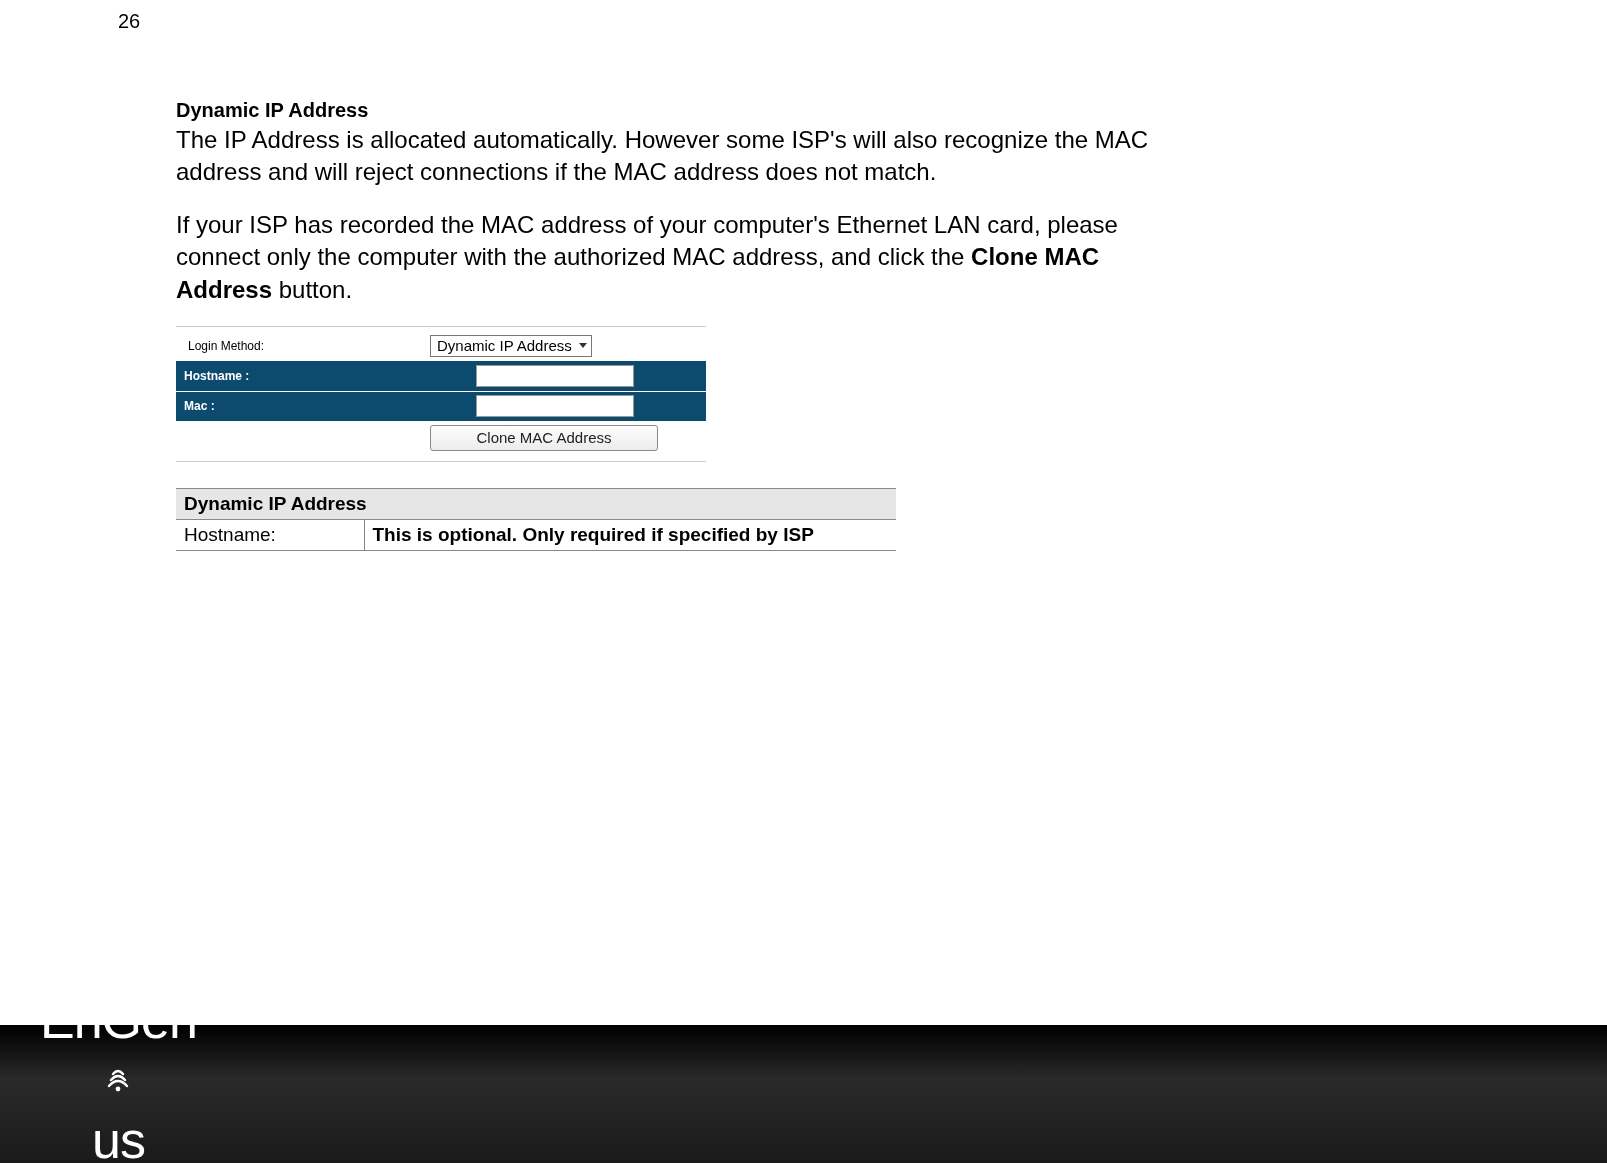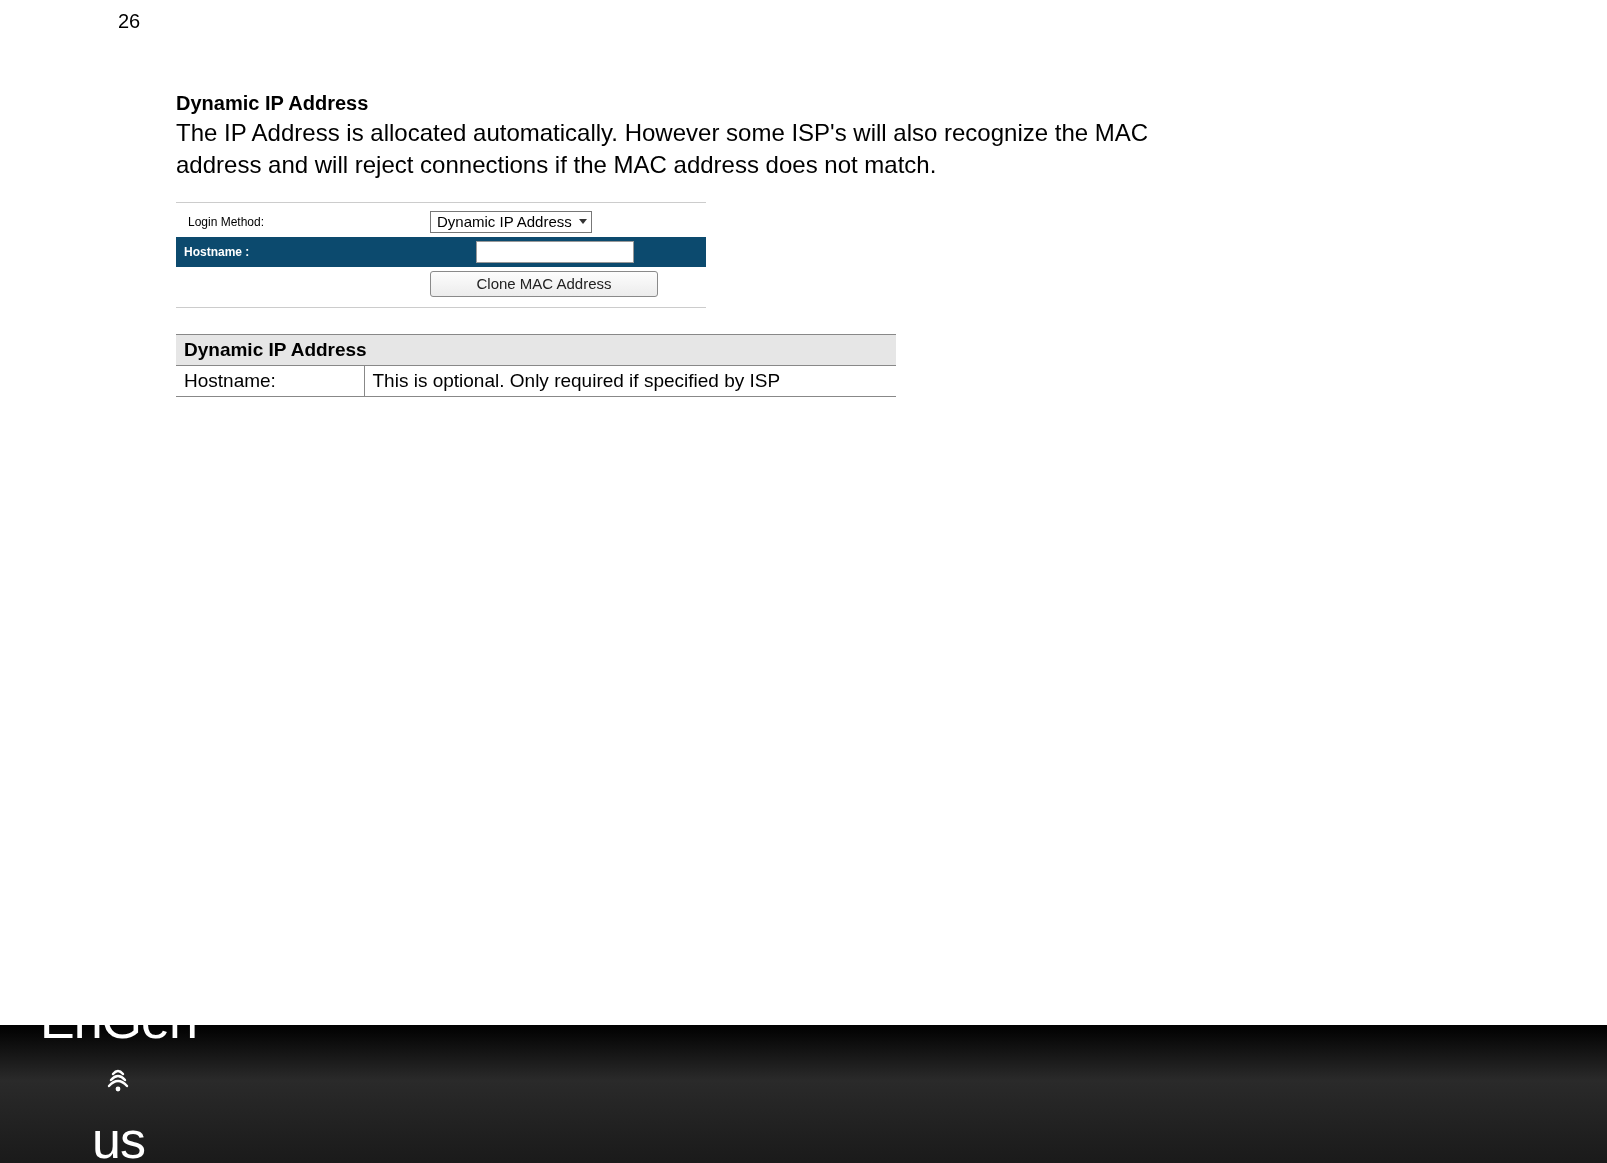--- a/index.html
+++ b/index.html
@@ -1,66 +1,75 @@
 <!DOCTYPE html>
 <html><head>
 <meta charset="utf-8">
 <style>
   * { box-sizing: border-box; margin: 0; padding: 0; }
   html, body { width: 1607px; height: 1163px; font-family: Arial, Helvetica, sans-serif; background: #fff; color: #000; }
   .page { position: relative; width: 1607px; height: 1163px; }
   .page-number { position: absolute; top: 10px; left: 118px; font-size: 20px; }
-  .content { position: absolute; top: 92px; left: 176px; width: 1000px; }
+  .content { position: absolute; top: 99px; left: 176px; width: 1000px; }
   .heading { font-weight: bold; font-size: 20px; margin-bottom: 2px; }
   .para { font-size: 24px; line-height: 1.35; margin-bottom: 20px; }
   .inline-bold { font-weight: bold; }
   .form-panel { width: 530px; margin-top: 6px; margin-bottom: 26px; padding: 4px 0 10px 0; border-top: 1px solid #ccc; border-bottom: 1px solid #ccc; }
   .form-row { display: flex; align-items: center; height: 30px; }
   .form-row.label-dark { background: #0c4a6e; color: #fff; gap: 46px; }
   .form-row.label-dark.sep { border-top: 1px solid #fff; }
   .form-label { width: 250px; padding: 3px 8px; font-size: 12px; font-weight: bold; font-family: Verdana, Arial, sans-serif; }
   .form-label.plain { background: #fff; color: #000; font-weight: normal; padding-left: 12px; }
   .form-control-cell { flex: 1; padding-left: 4px; }
   .select-mimic { display: inline-flex; align-items: center; justify-content: space-between; background: #fff; border: 1px solid #777; height: 22px; width: 162px; padding: 0 4px 0 6px; font-size: 15px; }
   .caret-down { width: 0; height: 0; border-left: 4px solid transparent; border-right: 4px solid transparent; border-top: 5px solid #333; }
   .text-input { border: 1px solid #999; background: #fff; height: 22px; width: 158px; font-size: 14px; padding: 0 4px; }
   .button-row { padding-left: 254px; padding-top: 4px; }
   .clone-btn { display: inline-flex; align-items: center; justify-content: center; background: linear-gradient(#fdfdfd, #ececec); border: 1px solid #8a8a8a; border-radius: 3px; height: 26px; width: 228px; font-size: 15px; color: #222; cursor: pointer; }
   .info-table { border-collapse: collapse; width: 720px; font-size: 19px; }
   .info-table th { text-align: left; background: #e6e6e6; border: 1px solid #888; border-left: none; border-right: none; padding: 4px 8px; font-weight: bold; }
-  .info-table td { border: 1px solid #888; border-left: none; border-right: none; padding: 4px 8px; vertical-align: top; }
+  .info-table td { border: 1px solid #888; border-left: none; border-right: none; padding: 4px 8px; vertical-align: top; font-weight: bold; }
   .info-table td.key { width: 188px; font-weight: normal; border-right: 1px solid #888; margin-top: 16px; }
   .footer-bar { position: absolute; bottom: 0; left: 0; width: 100%; height: 138px; background: linear-gradient(#000000, #2a2a2a 40%, #1a1a1a); display: flex; align-items: center; padding-left: 40px; }
   .logo { color: #fff; font-size: 52px; font-weight: 500; letter-spacing: -1px; display: flex; align-items: center; font-family: "Trebuchet MS", Arial, sans-serif; flex-direction: column; }
   .logo .wave { display: inline-block; transform: translateY(-6px); margin: 0 -3px; }
   .logo .wave svg { width: 26px; height: 36px; }
   .logo sup { font-size: 24px; margin-left: 4px; vertical-align: super; }
 </style>
 </head>
 <body>
 
 <div class="page">
   <div class="page-number">26</div>
 
   <div class="content">
     <div class="heading">Dynamic IP Address</div>
     <p class="para">The IP Address is allocated automatically. However some ISP's will also recognize the MAC address and will reject connections if the MAC address does not match.</p>
+    <p class="para">
+      <span>If your ISP has recorded the MAC address of your computer's Ethernet LAN card, please connect only the computer with the authorized MAC address, and click the </span><span class="inline-bold">Clone MAC Address</span><span> button.</span>
+    </p>
 
     <div class="form-panel">
       <div class="form-row">
         <div class="form-label plain">Login Method:</div>
         <div class="form-control-cell">
           <div class="select-mimic">
             <span>Dynamic IP Address</span>
             <span class="caret-down"></span>
           </div>
         </div>
       </div>
       <div class="form-row label-dark">
         <div class="form-label">Hostname :</div>
+        <div class="form-control-cell">
+          <input class="text-input" value="" style="">
+        </div>
+      </div>
+      <div class="form-row label-dark sep">
+        <div class="form-label">Mac :</div>
         <div class="form-control-cell">
           <input class="text-input" value="" style="">
         </div>
       </div>
       <div class="button-row">
         <button class="clone-btn">Clone MAC Address</button>
       </div>
     </div>
 
     <table class="info-table">

